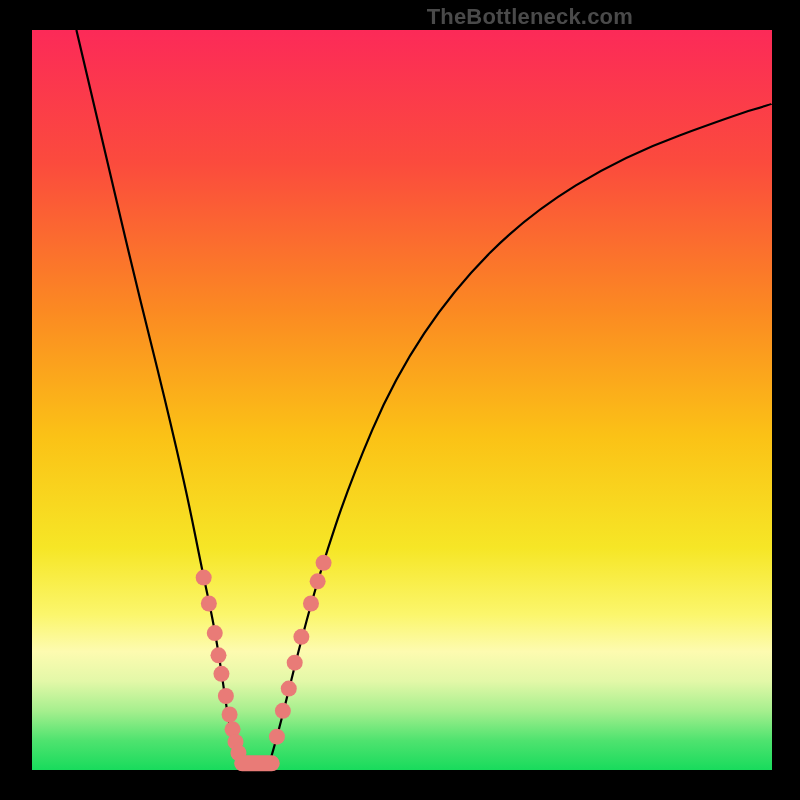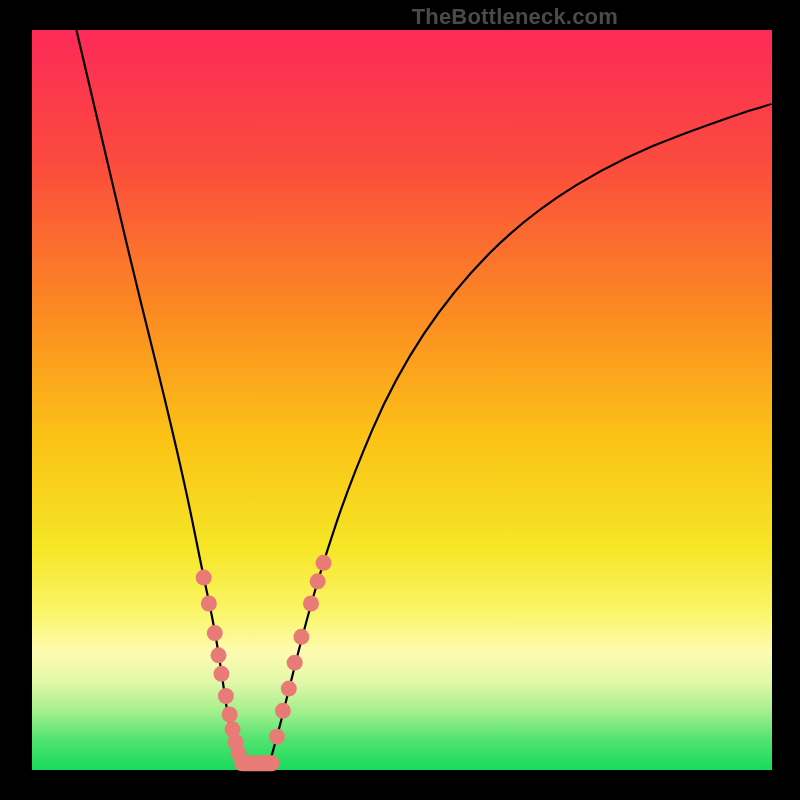--- a/index.html
+++ b/index.html
@@ -10,20 +10,21 @@
     background: #000;
     overflow: hidden;
   }
   .frame {
     position: absolute;
     left: 0;
     top: 0;
     width: 648px;
     height: 800px;
     background: #000;
+    padding-left: 15px;
   }
   .plot {
     position: absolute;
     left: 32px;
     top: 30px;
     width: 740px;
     height: 740px;
     
   }
   .watermark {

